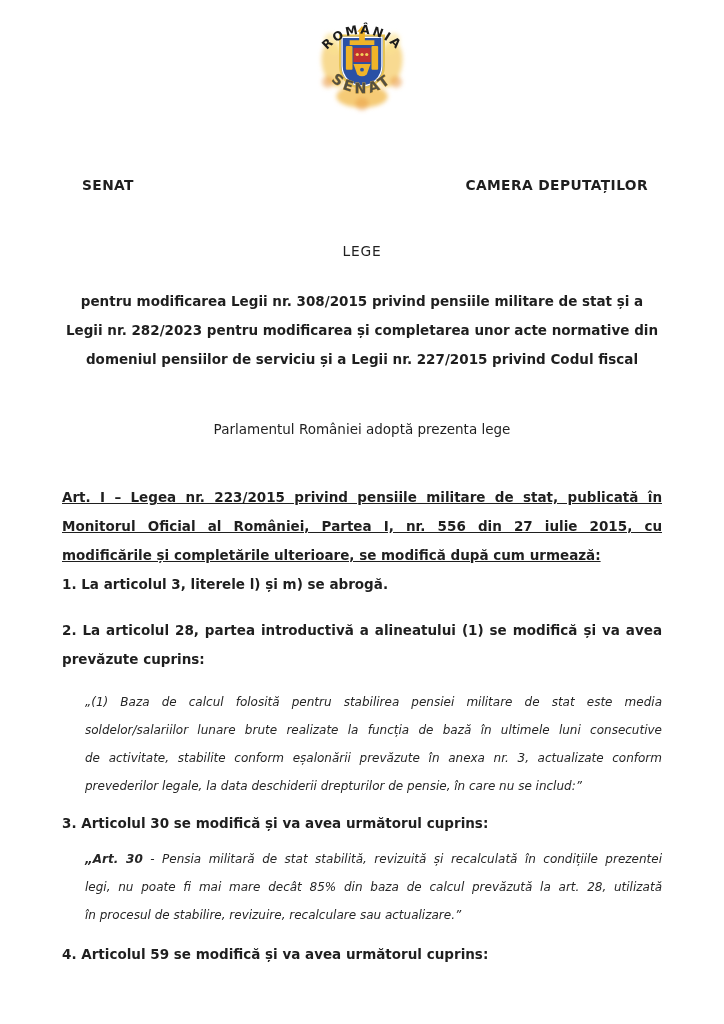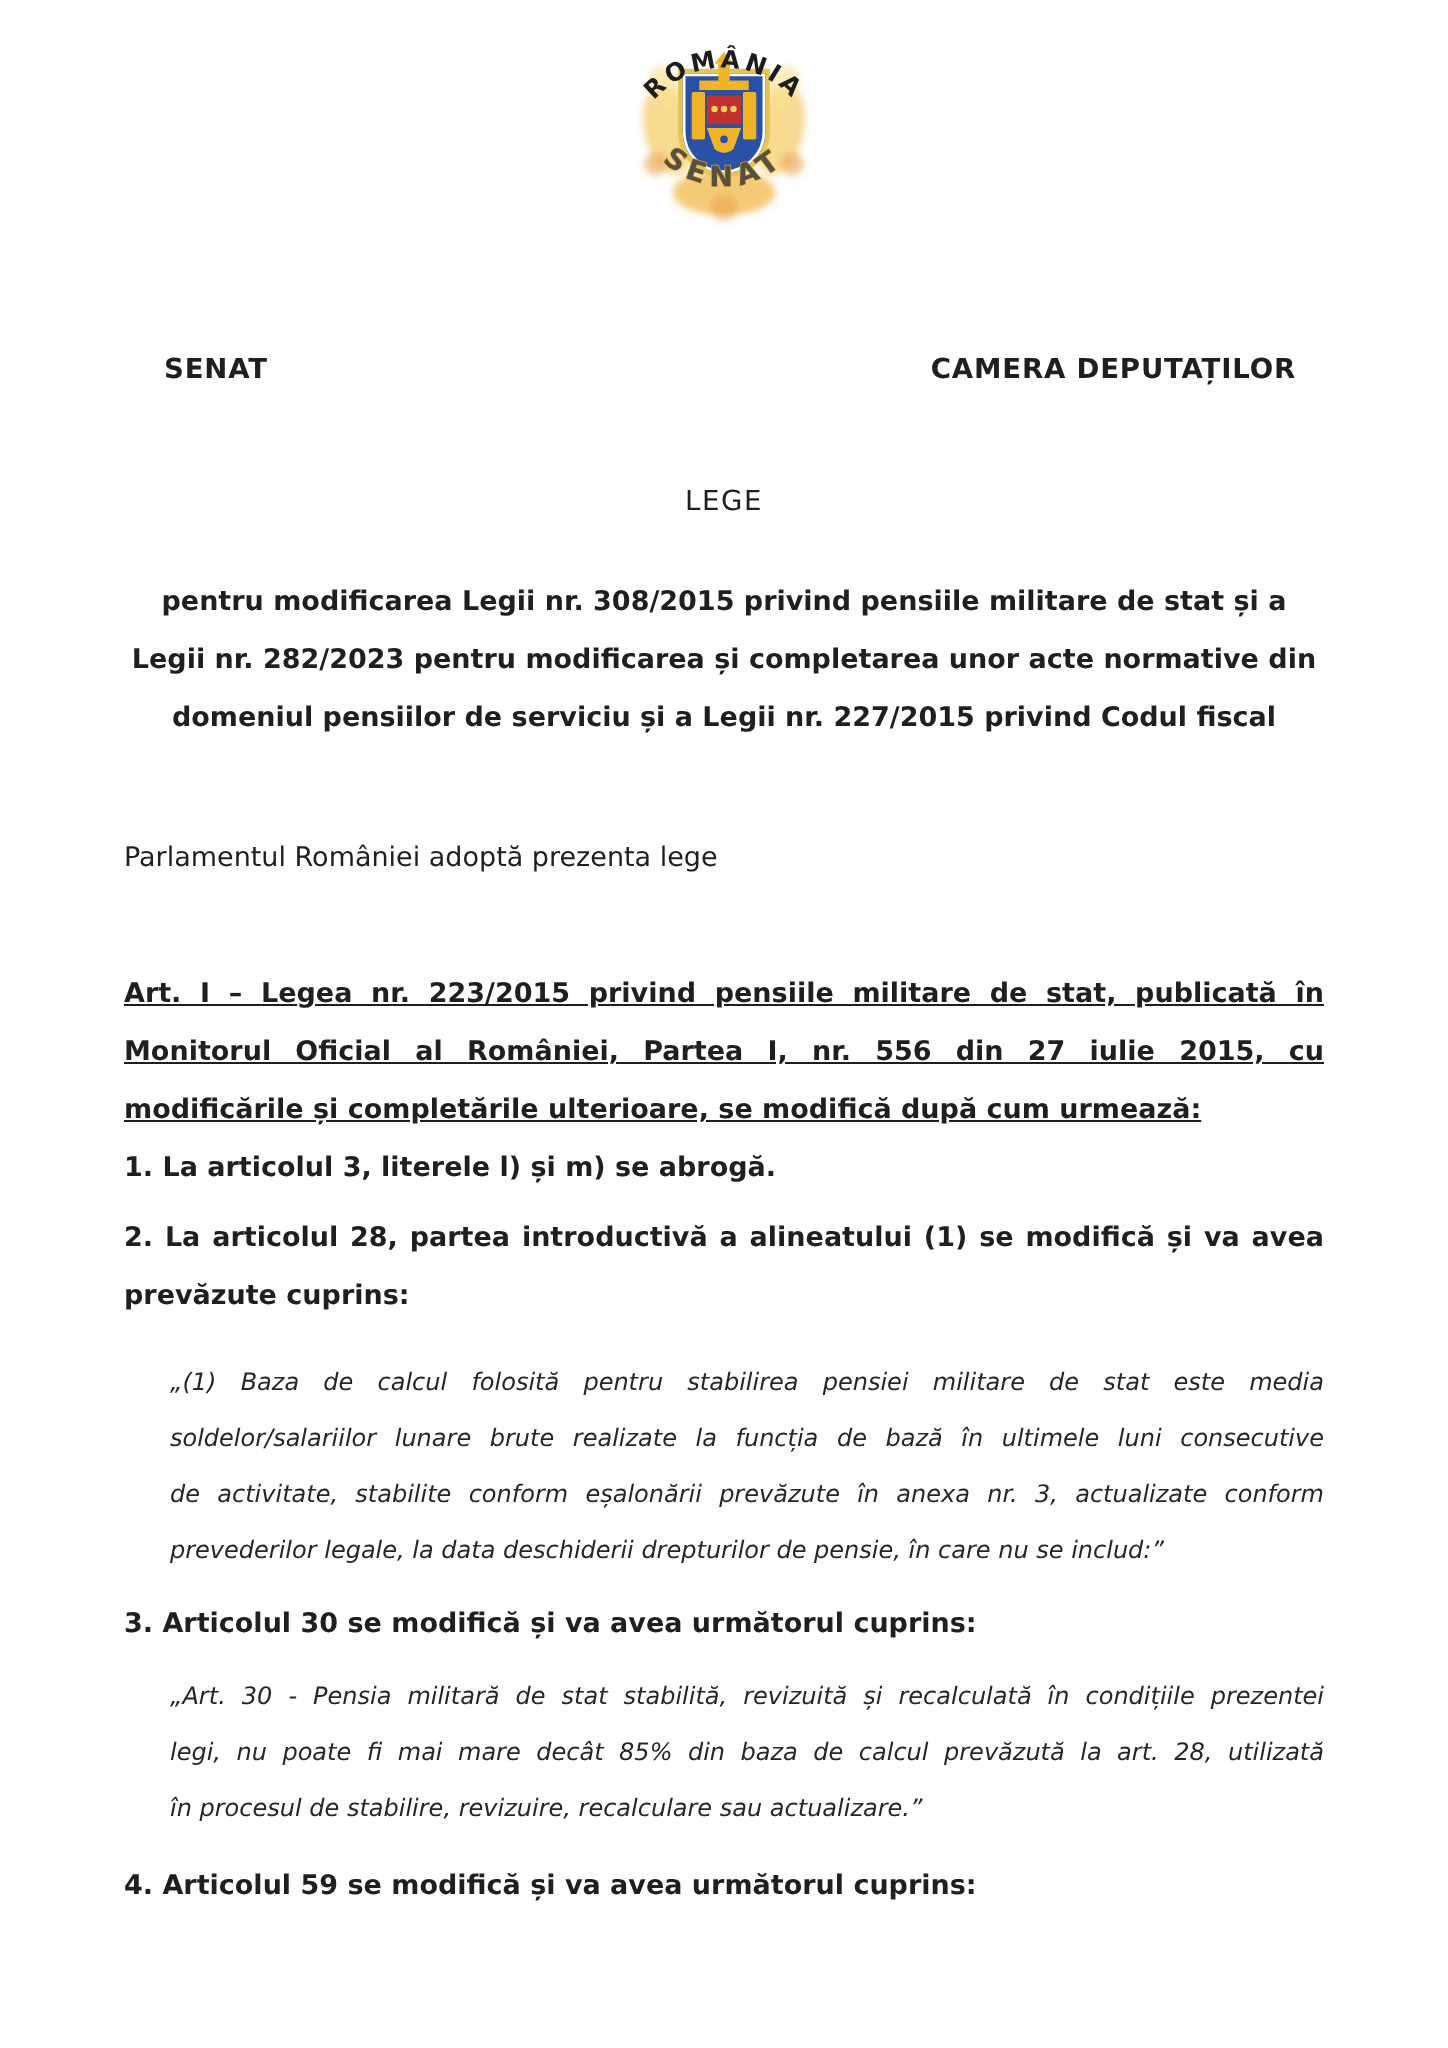--- a/index.html
+++ b/index.html
@@ -61,20 +61,21 @@
   }
   .law-title .tline {
     text-align: center;
     line-height: 29px;
     white-space: nowrap;
   }
   .enact {
     margin: 45px 0 0;
     font-size: 13.5px;
     line-height: 20px;
+    text-align: center;
   }
   .para {
     margin: 0;
     font-size: 13.5px;
   }
   .bold { font-weight: bold; }
   .jline {
     line-height: 29px;
     text-align: justify;
     text-align-last: justify;
@@ -83,24 +84,24 @@
   .single {
     line-height: 29px;
   }
   .quote {
     font-style: italic;
     font-size: 12px;
     color: #262626;
     margin-left: 23px;
   }
   .quote .jline { line-height: 28px; }
-  .bi { font-weight: normal; }
+  .bi { font-weight: bold; }
   .mt-art1   { margin-top: 44px; text-decoration: underline; }
   .mt-p1     { margin-top: 0; }
-  .mt-p2     { margin-top: 6px; }
+  .mt-p2     { margin-top: 17px; }
   .mt-q28    { margin-top: 14px; }
   .mt-p3     { margin-top: 9px; }
   .mt-q30    { margin-top: 7px; }
   .mt-p4     { margin-top: 11px; }
 </style>
 </head>
 <body>
 
 <div class="page">
 

